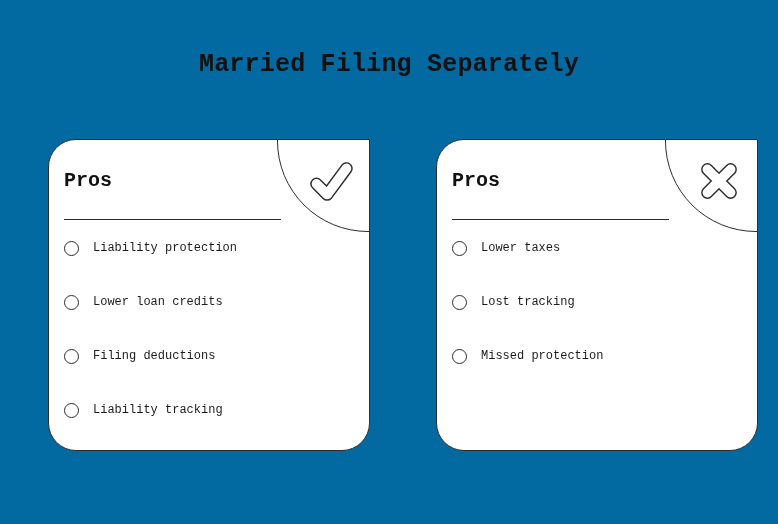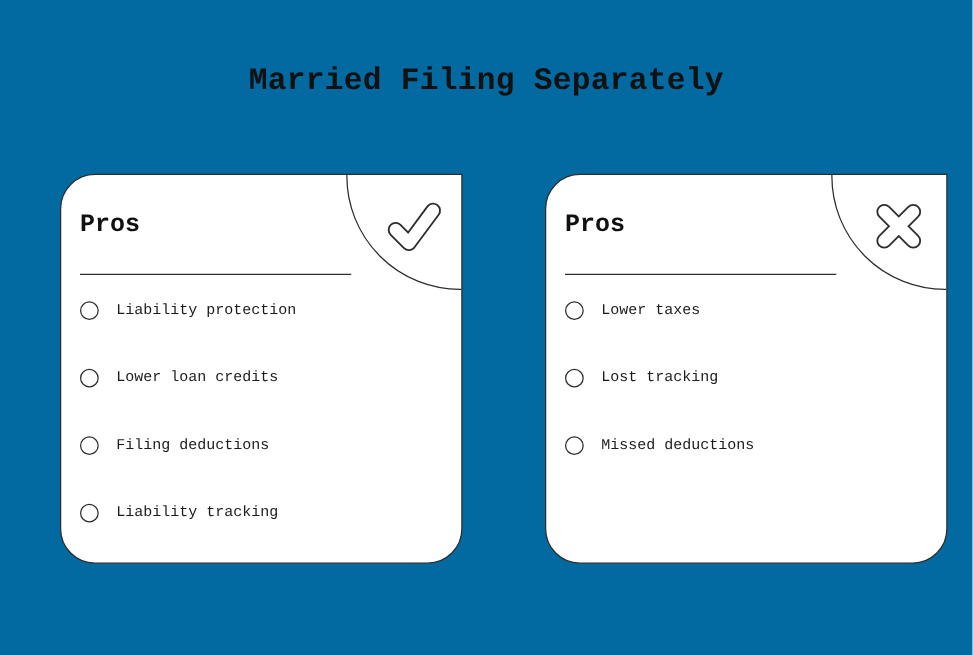--- a/index.html
+++ b/index.html
@@ -153,19 +153,19 @@
         <li>
           <span class="bullet"></span>
           <span class="item-label">Lower taxes</span>
         </li>
         <li>
           <span class="bullet"></span>
           <span class="item-label">Lost tracking</span>
         </li>
         <li>
           <span class="bullet"></span>
-          <span class="item-label">Missed deductions</span>
+          <span class="item-label">Missed protection</span>
         </li>
       </ul>
     </section>
 
   </div>
 </div>
 
 </body></html>

